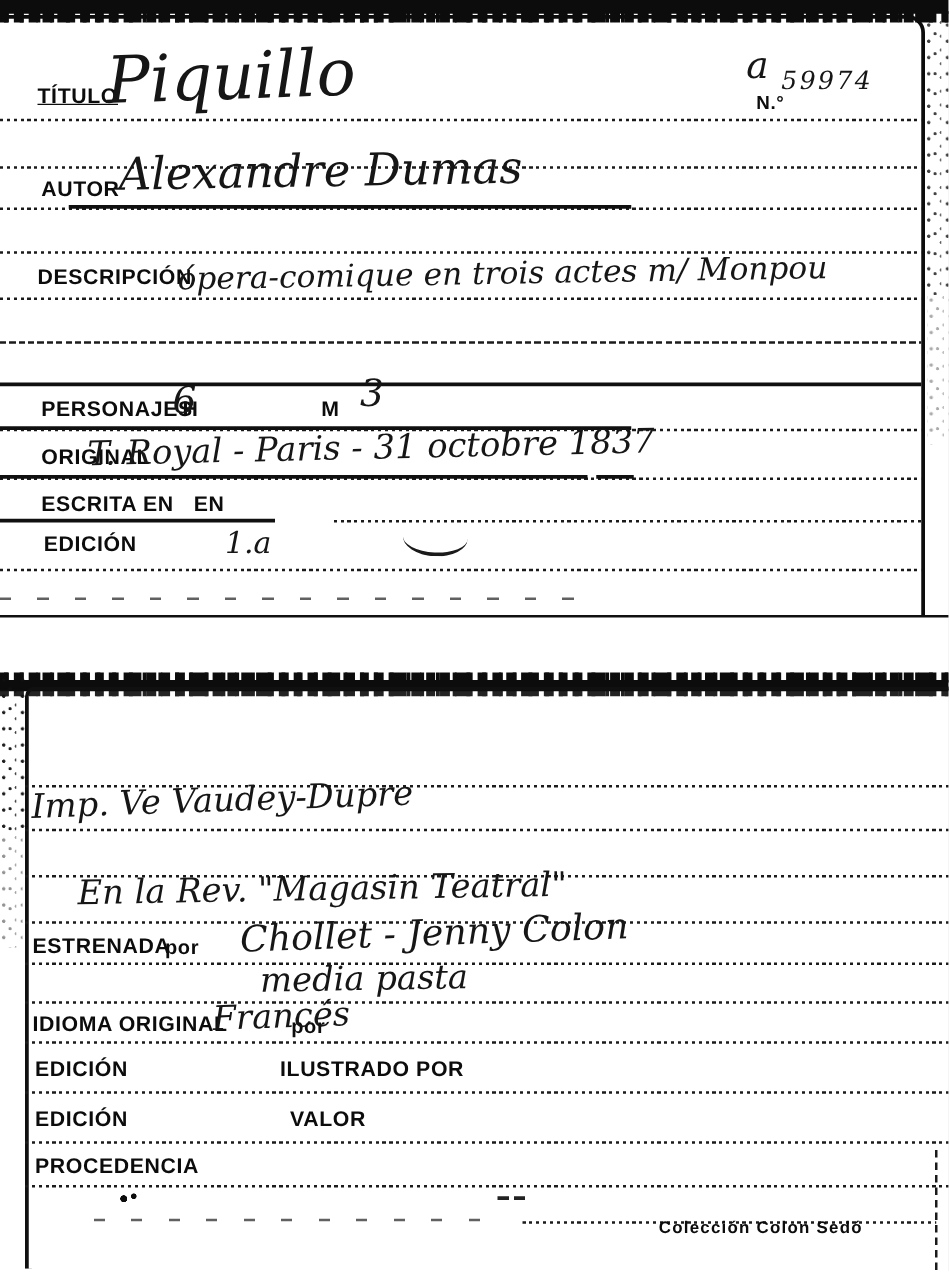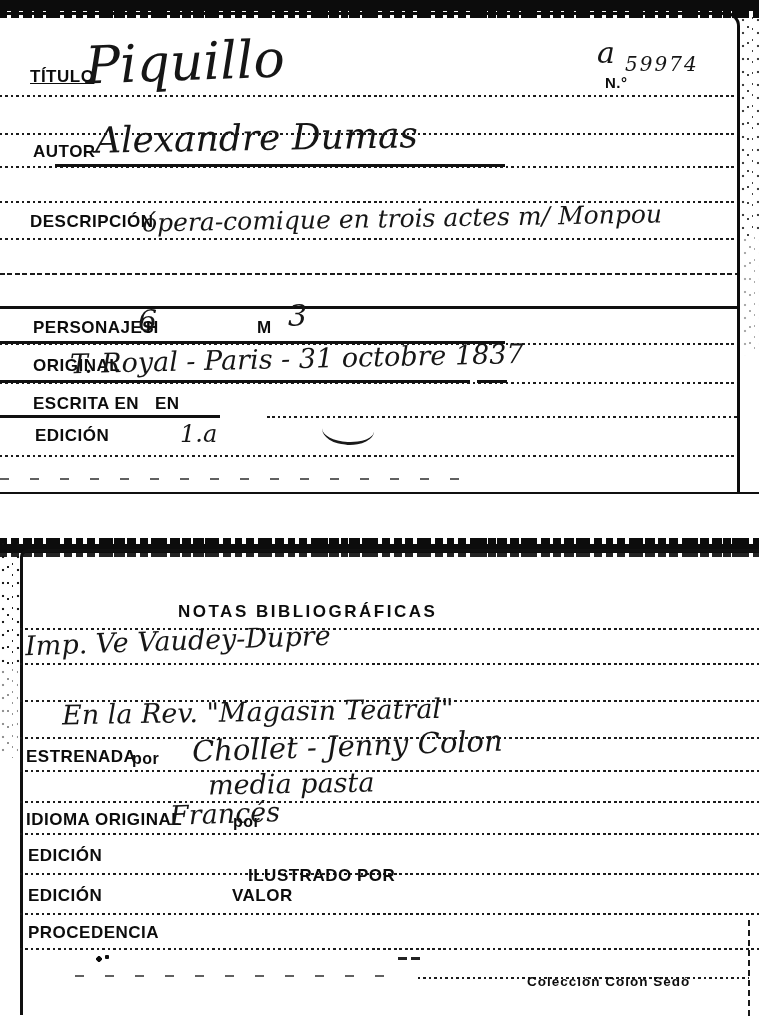--- a/index.html
+++ b/index.html
@@ -113,27 +113,26 @@
   <div class="dotted" style="left:20px;top:737px;width:739px;"></div>
   <div class="dotted" style="left:20px;top:770px;width:739px;"></div>
   <div class="dotted" style="left:20px;top:801px;width:739px;"></div>
   <div class="dotted" style="left:20px;top:833px;width:739px;"></div>
   <div class="dotted" style="left:20px;top:873px;width:739px;"></div>
   <div class="dotted" style="left:20px;top:913px;width:739px;"></div>
   <div class="dotted" style="left:20px;top:948px;width:739px;"></div>
   <div class="sparse" style="left:75px;top:975px;width:315px;"></div>
   <div class="dotted" style="left:418px;top:977px;width:331px;"></div>
 
-  <span class="lbl" style="left:178px;top:602px;letter-spacing:2.5px;">NOTAS BIBLIOGRÁFICAS</span>
   <span class="lbl" style="left:26px;top:747px;">ESTRENADA</span>
   <span class="lbl" style="left:132px;top:750px;font-size:16px;">por</span>
   <span class="lbl" style="left:26px;top:810px;">IDIOMA ORIGINAL</span>
   <span class="lbl" style="left:233px;top:813px;font-size:16px;">por</span>
   <span class="lbl" style="left:28px;top:846px;">EDICIÓN</span>
-  <span class="lbl" style="left:248px;top:846px;margin-top:20px;">ILUSTRADO POR</span>
+  <span class="lbl" style="left:224px;top:846px;">ILUSTRADO POR</span>
   <span class="lbl" style="left:28px;top:886px;">EDICIÓN</span>
   <span class="lbl" style="left:232px;top:886px;">VALOR</span>
   <span class="lbl" style="left:28px;top:923px;">PROCEDENCIA</span>
   <span class="lbl" style="left:527px;top:974px;font-size:13.5px;letter-spacing:1px;">Colección Colon Sedó</span>
 
   <span class="hw" style="left:25px;top:627px;font-size:27px;transform:rotate(-2deg);">Imp. Ve Vaudey-Dupre</span>
   <span class="hw" style="left:62px;top:698px;font-size:27px;transform:rotate(-1deg);">En la Rev. "Magasin Teatral"</span>
   <span class="hw" style="left:192px;top:732px;font-size:29px;transform:rotate(-2deg);">Chollet - Jenny Colon</span>
   <span class="hw" style="left:208px;top:770px;font-size:27px;transform:rotate(-1deg);">media pasta</span>
   <span class="hw" style="left:170px;top:800px;font-size:27px;transform:rotate(-2deg);">Francés</span>

